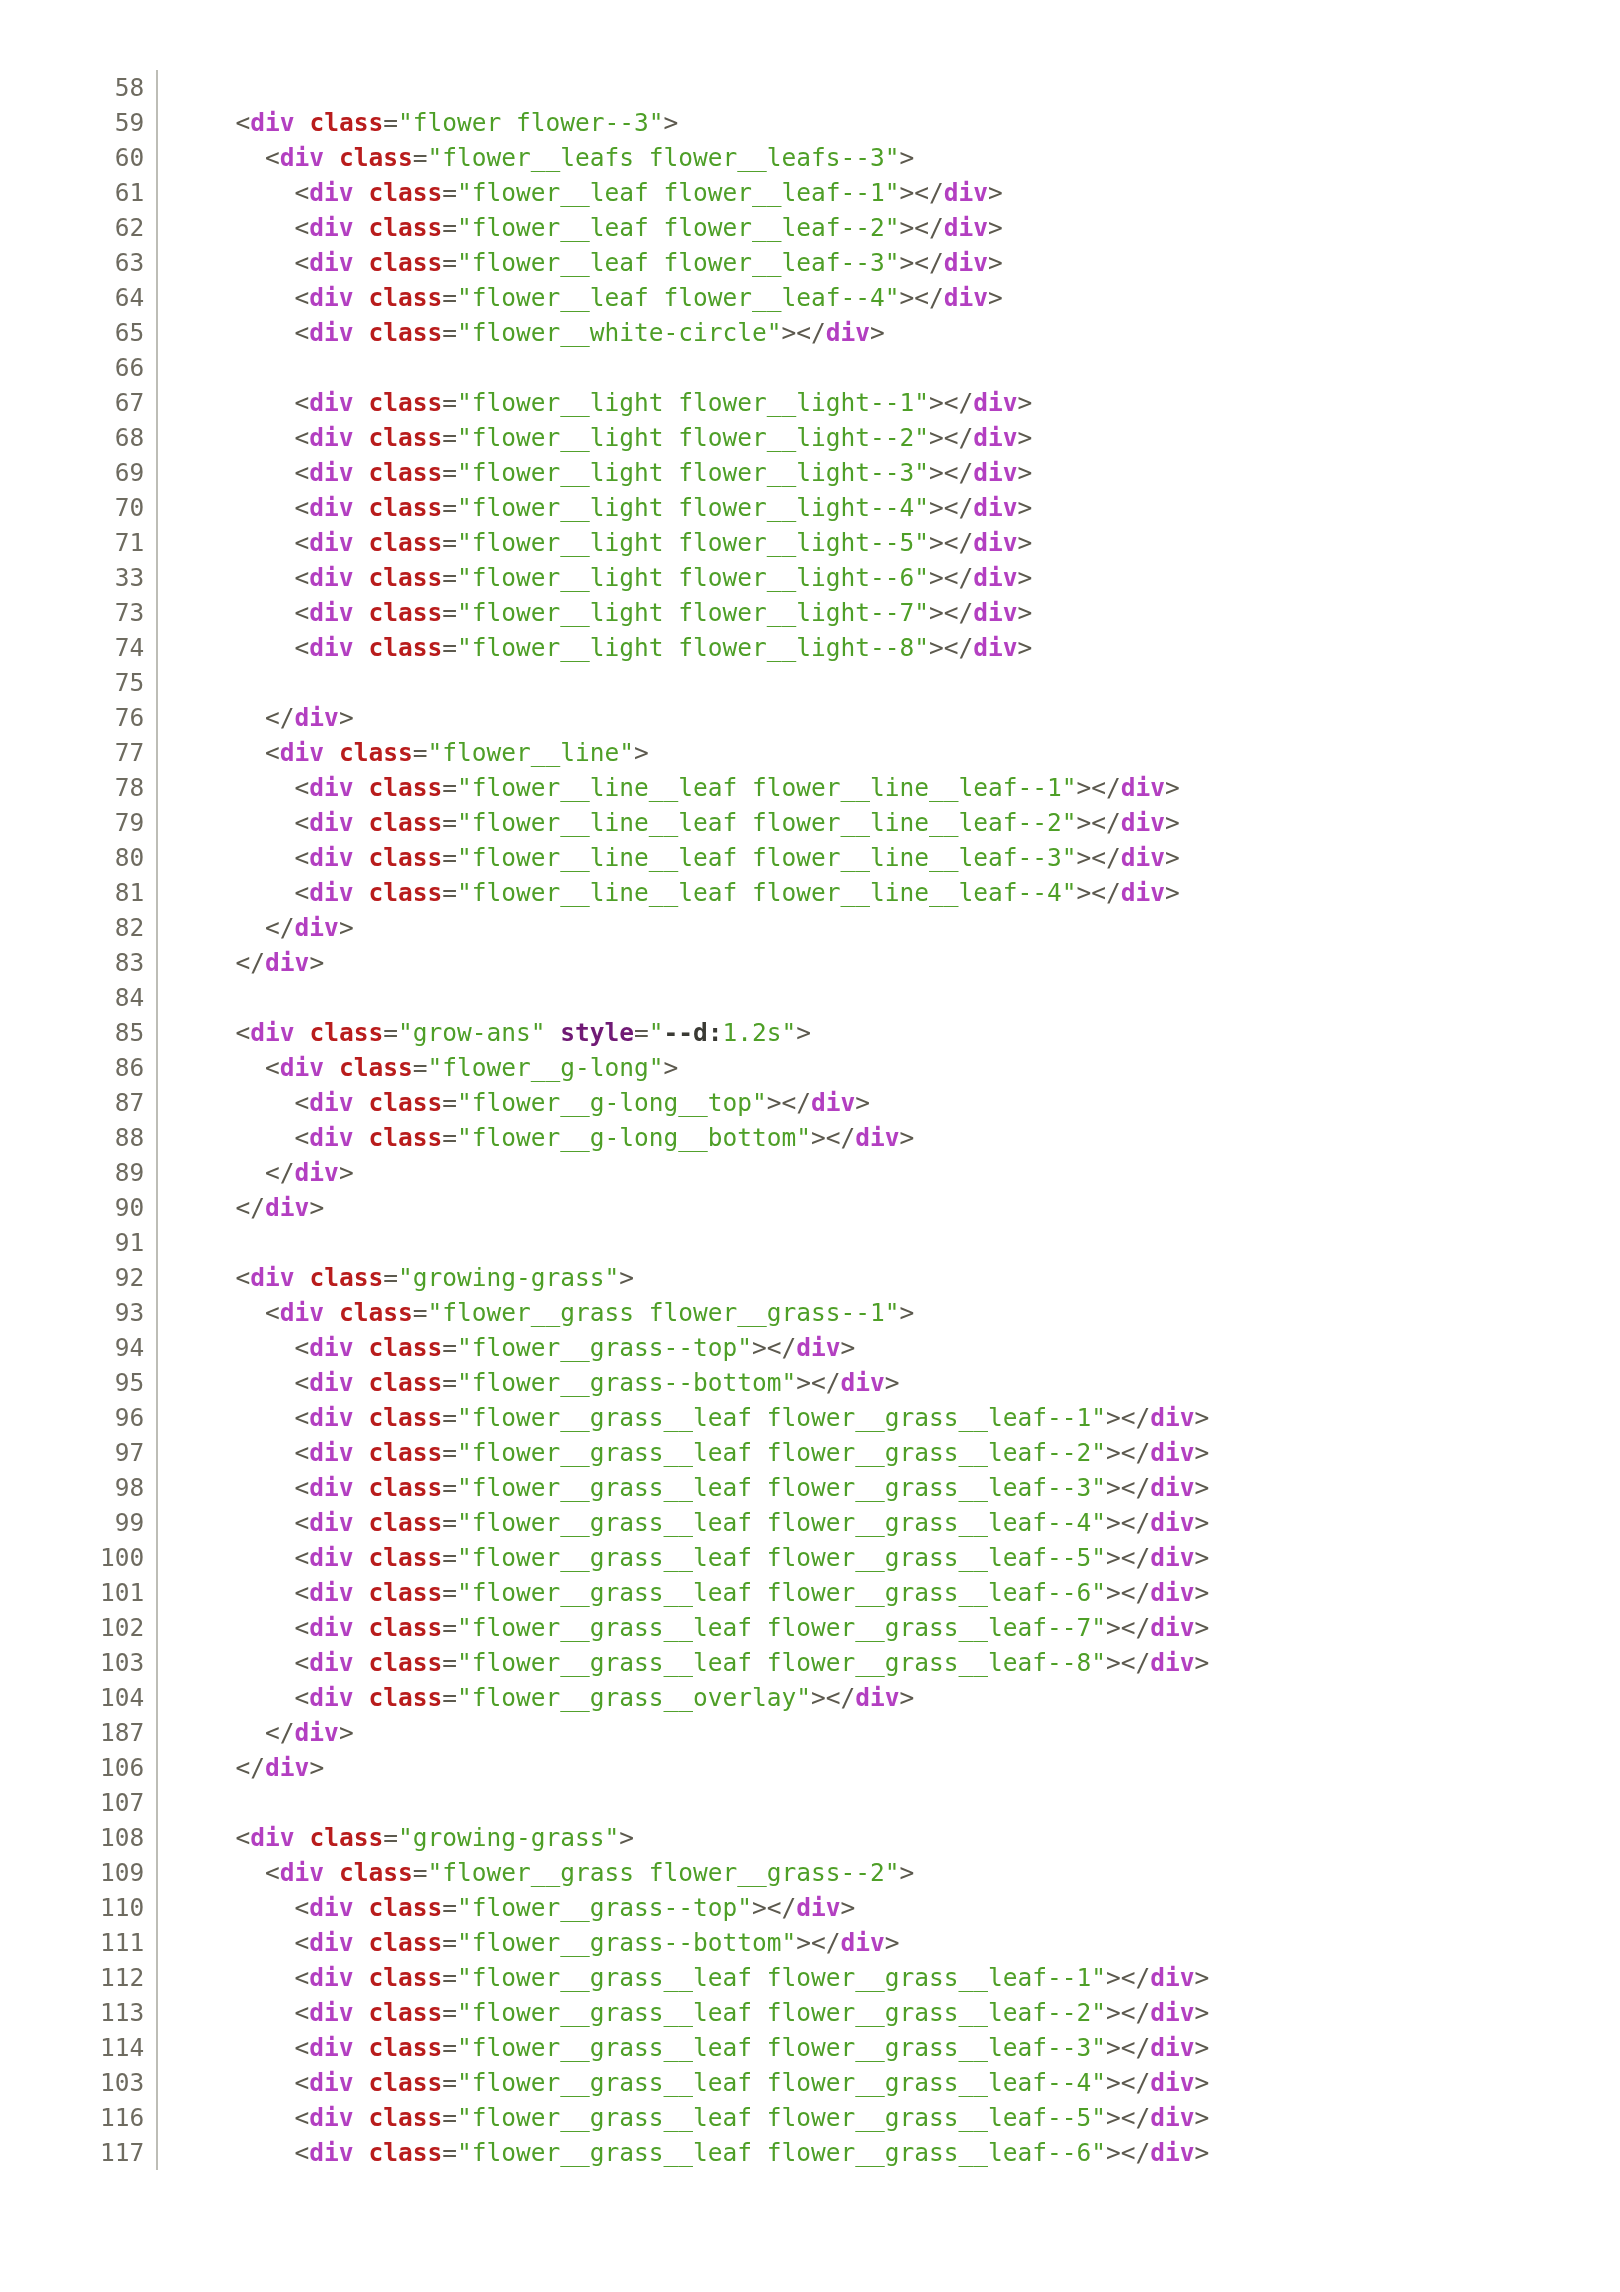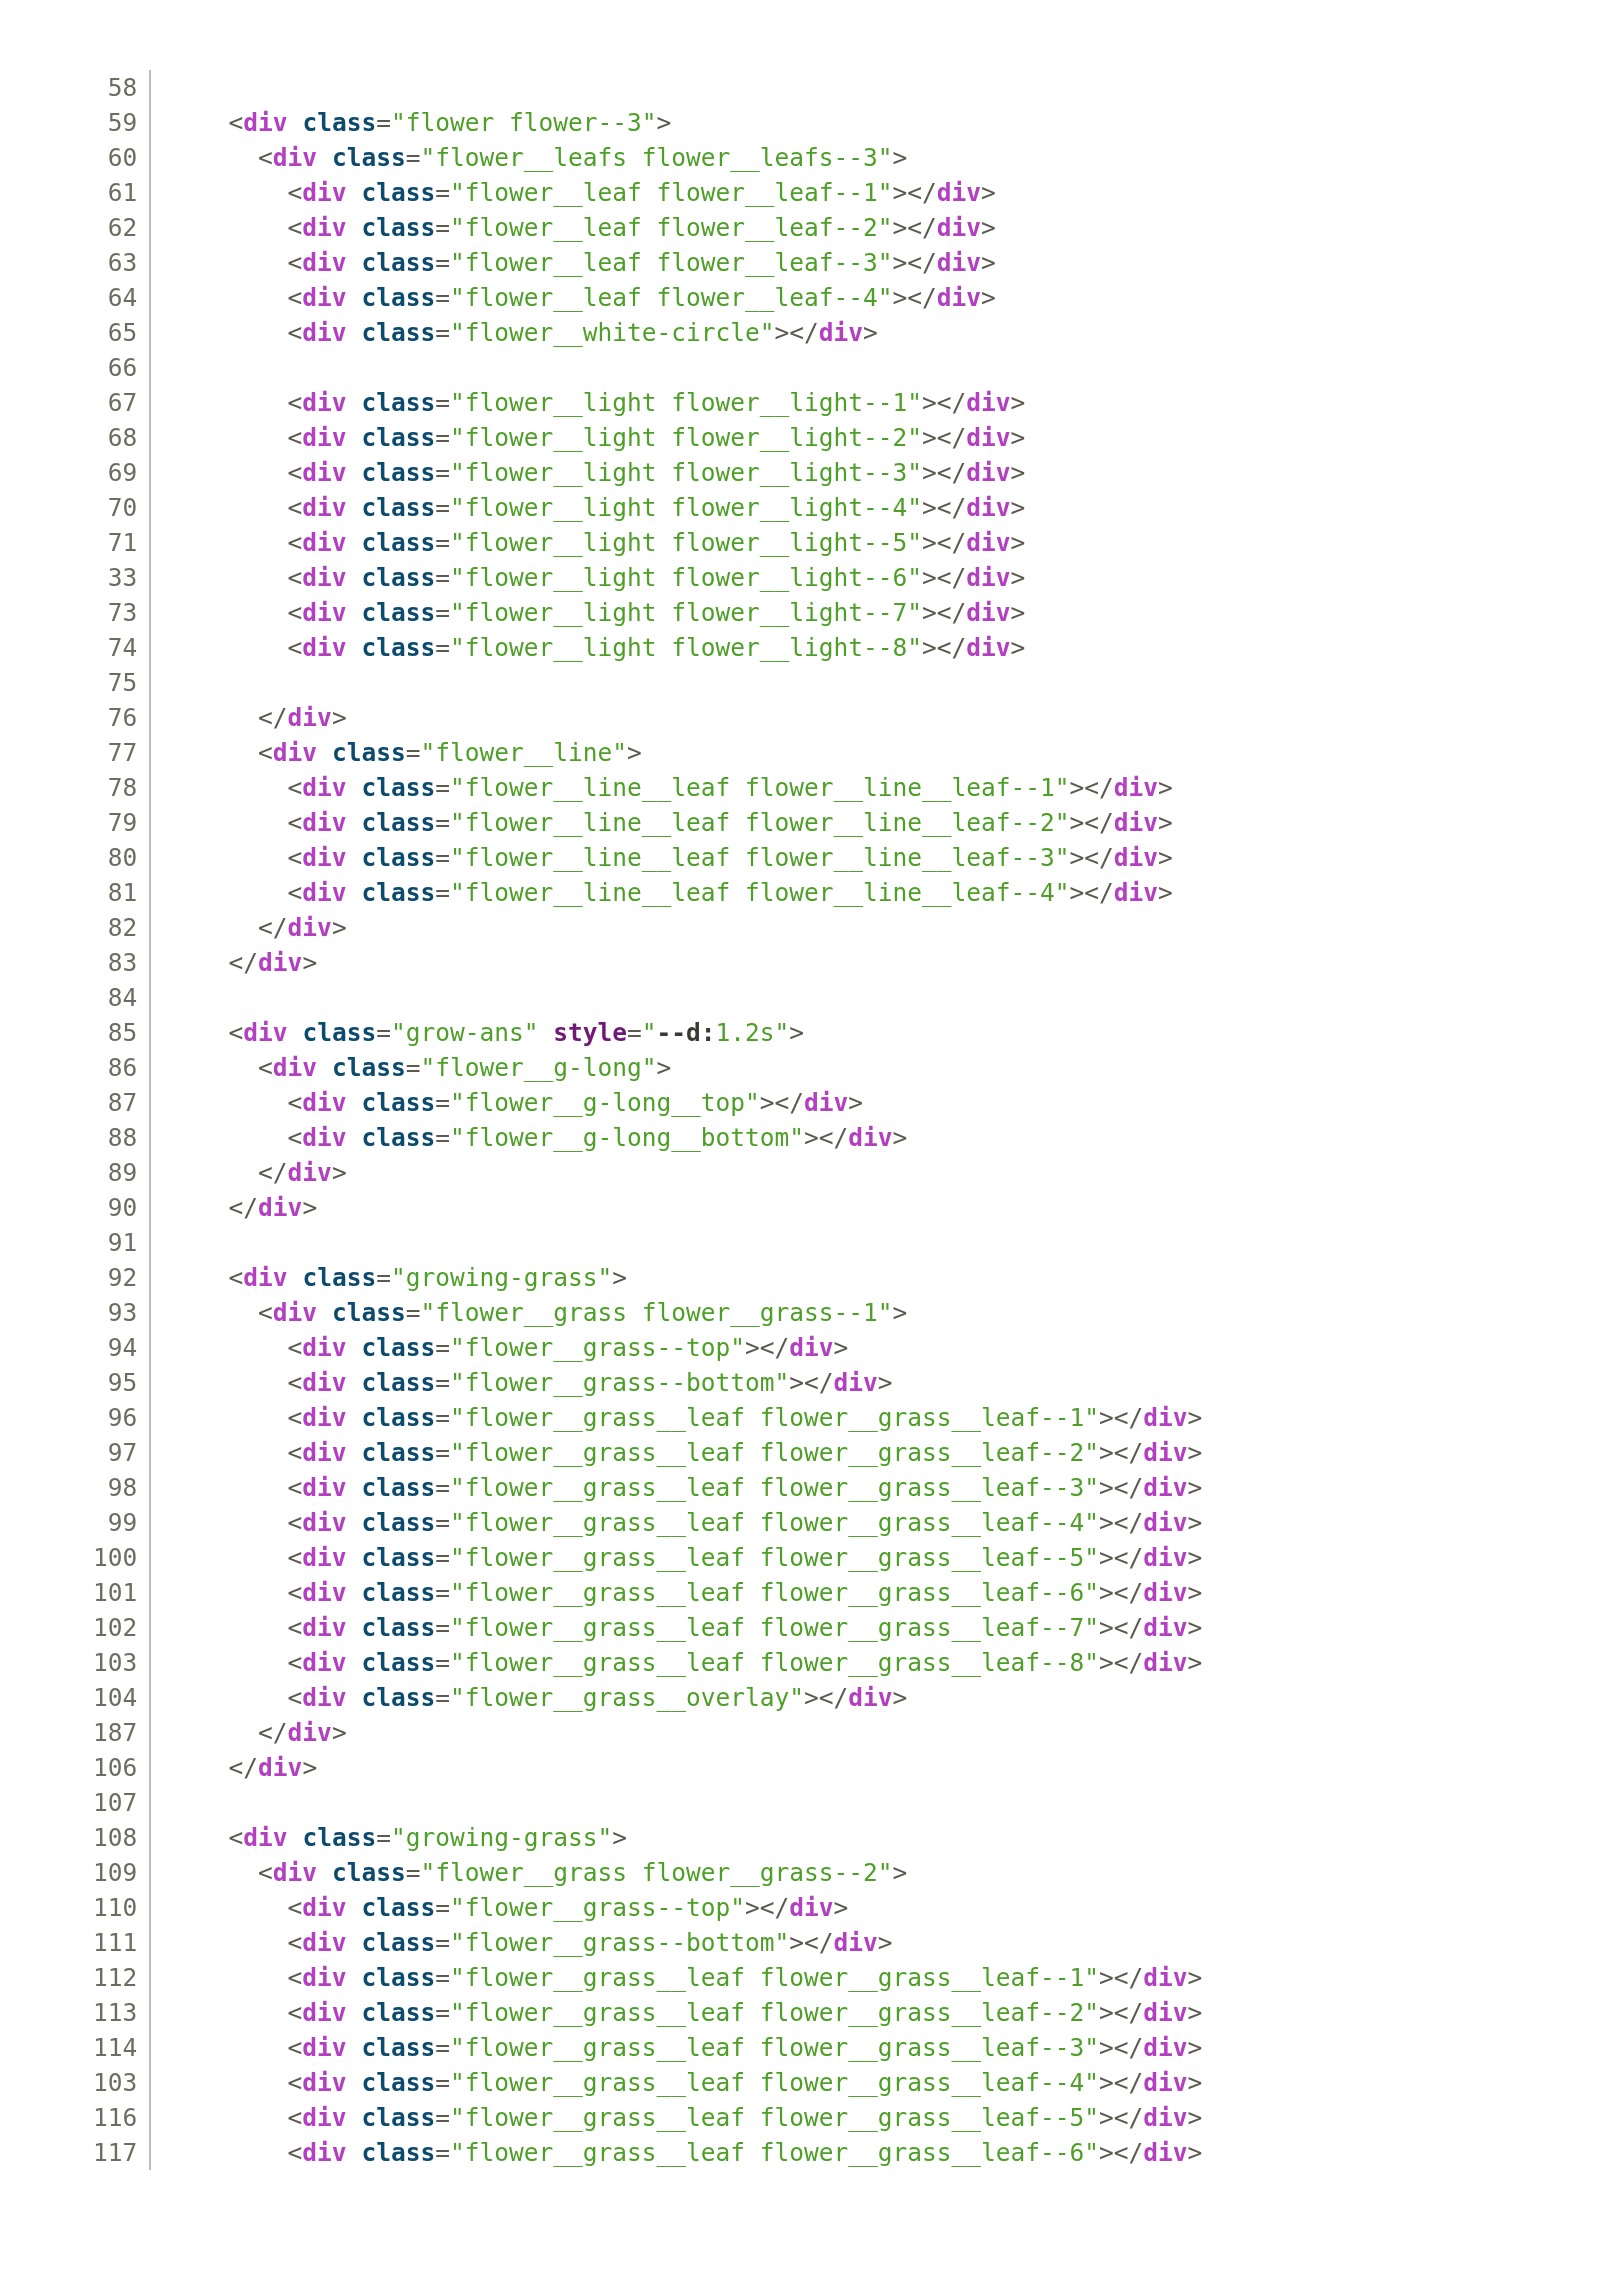--- a/index.html
+++ b/index.html
@@ -8,21 +8,21 @@
     width: 1620px;
     height: 2293px;
     position: relative;
     background: #ffffff;
     font-family: "DejaVu Sans Mono", monospace;
     overflow: hidden;
   }
   .editor {
     position: absolute;
     top: 70px;
-    left: 0;
+    left: 7px;
   }
   .line {
     display: flex;
     height: 35px;
     line-height: 35px;
     font-size: 24.5px;
   }
   .ln {
     flex: 0 0 149px;
     width: 149px;
@@ -31,21 +31,21 @@
     color: #6e6b60;
   }
   .code {
     flex: 0 0 auto;
     border-left: 2px solid #bdbdb6;
     padding-left: 18.6px;
     white-space: pre;
   }
   .tok-p { color: #5c594e; }                      
   .tok-t { color: #b33fc1; font-weight: bold; }   
-  .tok-a { color: #0c4a6e; font-weight: bold; }   
+  .tok-a { color: #b91c1c; font-weight: bold; }   
   .tok-y { color: #701a75; font-weight: bold; }   
   .tok-s { color: #4e9f27; }                      
   .tok-c { color: #3a3a34; font-weight: bold; }   
 </style>
 </head>
 <body>
 
 <div class="editor">
     <div class="line">
       <span class="ln">58</span>

